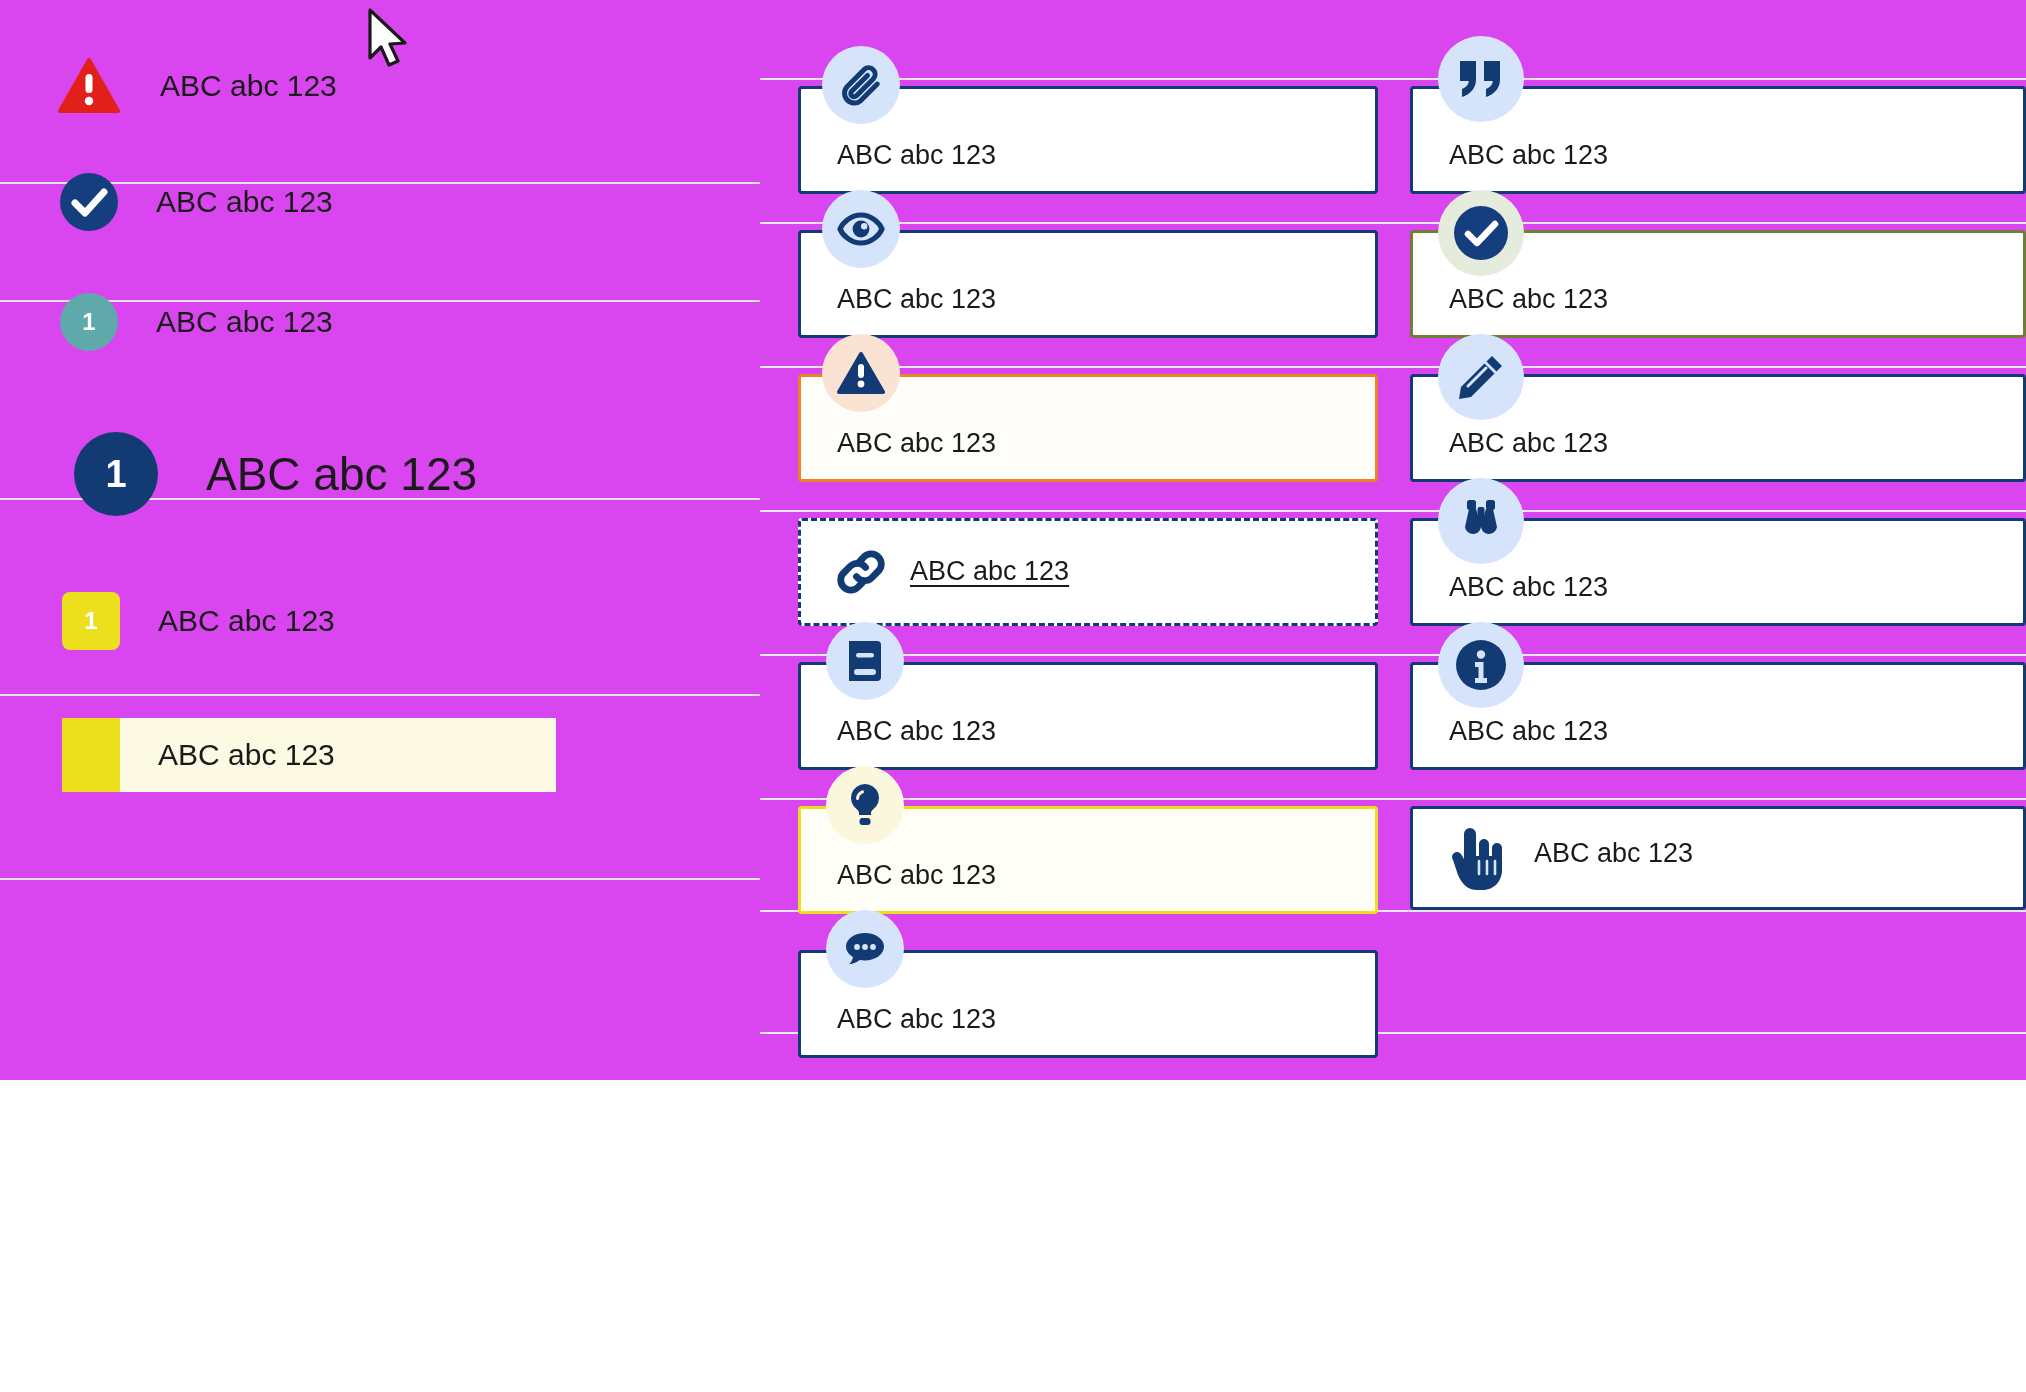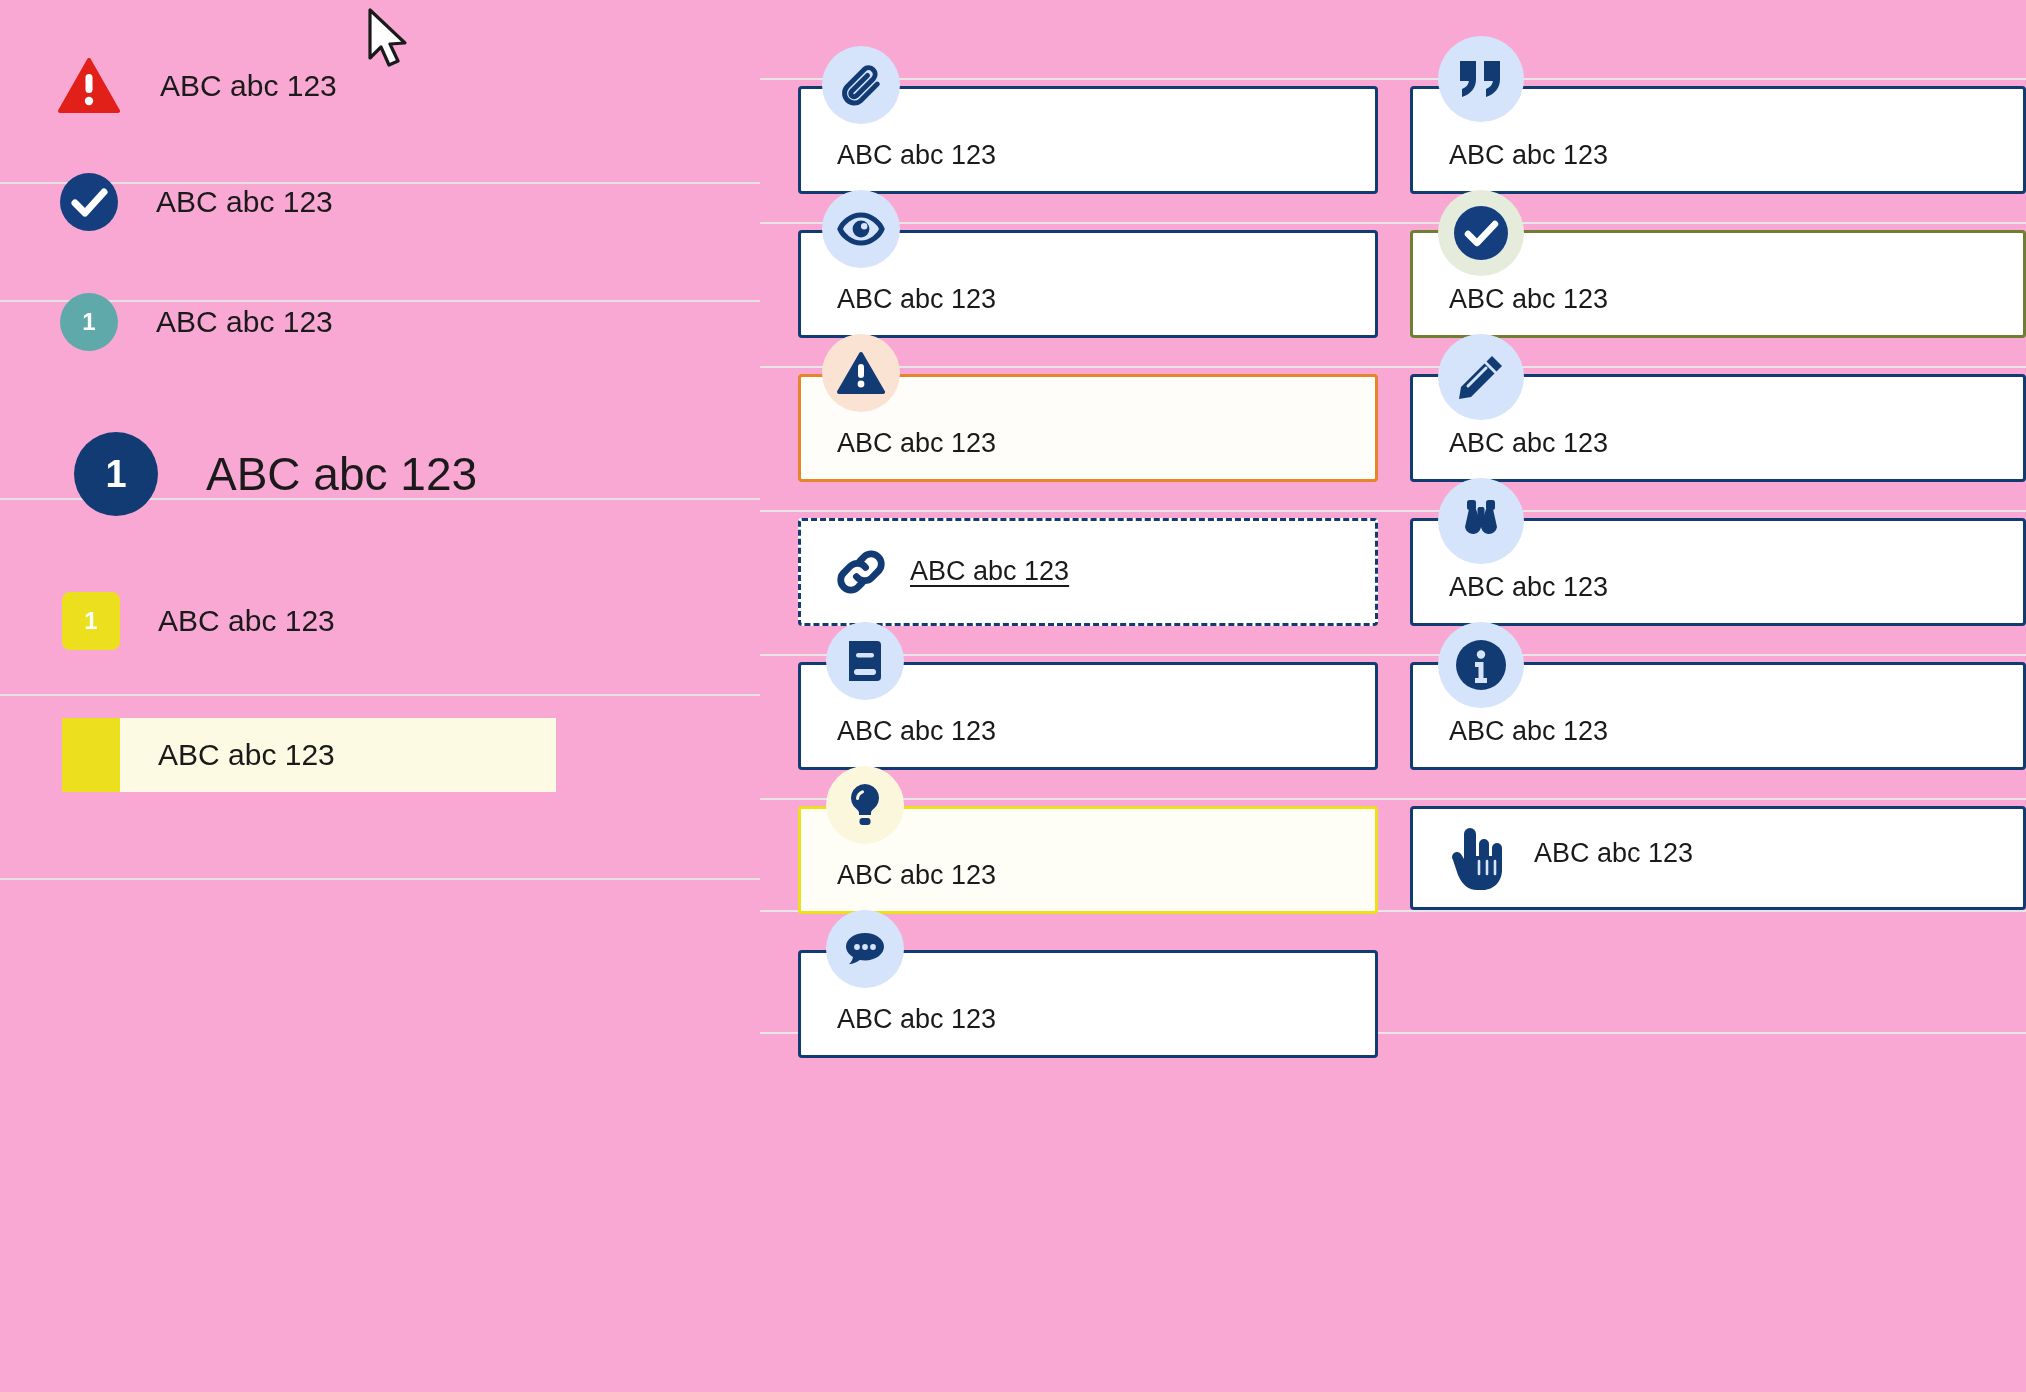--- a/index.html
+++ b/index.html
@@ -2,21 +2,21 @@
 <html><head>
 <meta charset="utf-8">
 <style>
   * { box-sizing: border-box; margin: 0; padding: 0; }
   html, body {
     width: 2026px; height: 1392px;
     background: #ffffff;
     font-family: "Liberation Sans", "DejaVu Sans", sans-serif;
     overflow: hidden;
   }
-  .page { position: relative; width: 2026px; height: 1392px; background: #f9a8d4; padding-left: 36px; }
+  .page { position: relative; width: 2026px; height: 1080px; background: #d946ef; padding-left: 36px; }
 
   
   .left-col { position: absolute; left: 0; top: 0; width: 760px; height: 1392px; }
   .lrow {
     position: absolute; left: 0; width: 760px;
     display: flex; align-items: center;
   }
   .lrule { position: absolute; left: 0; width: 760px; height: 2px; background: #e3e3e3; }
 
   .badge-tri {

